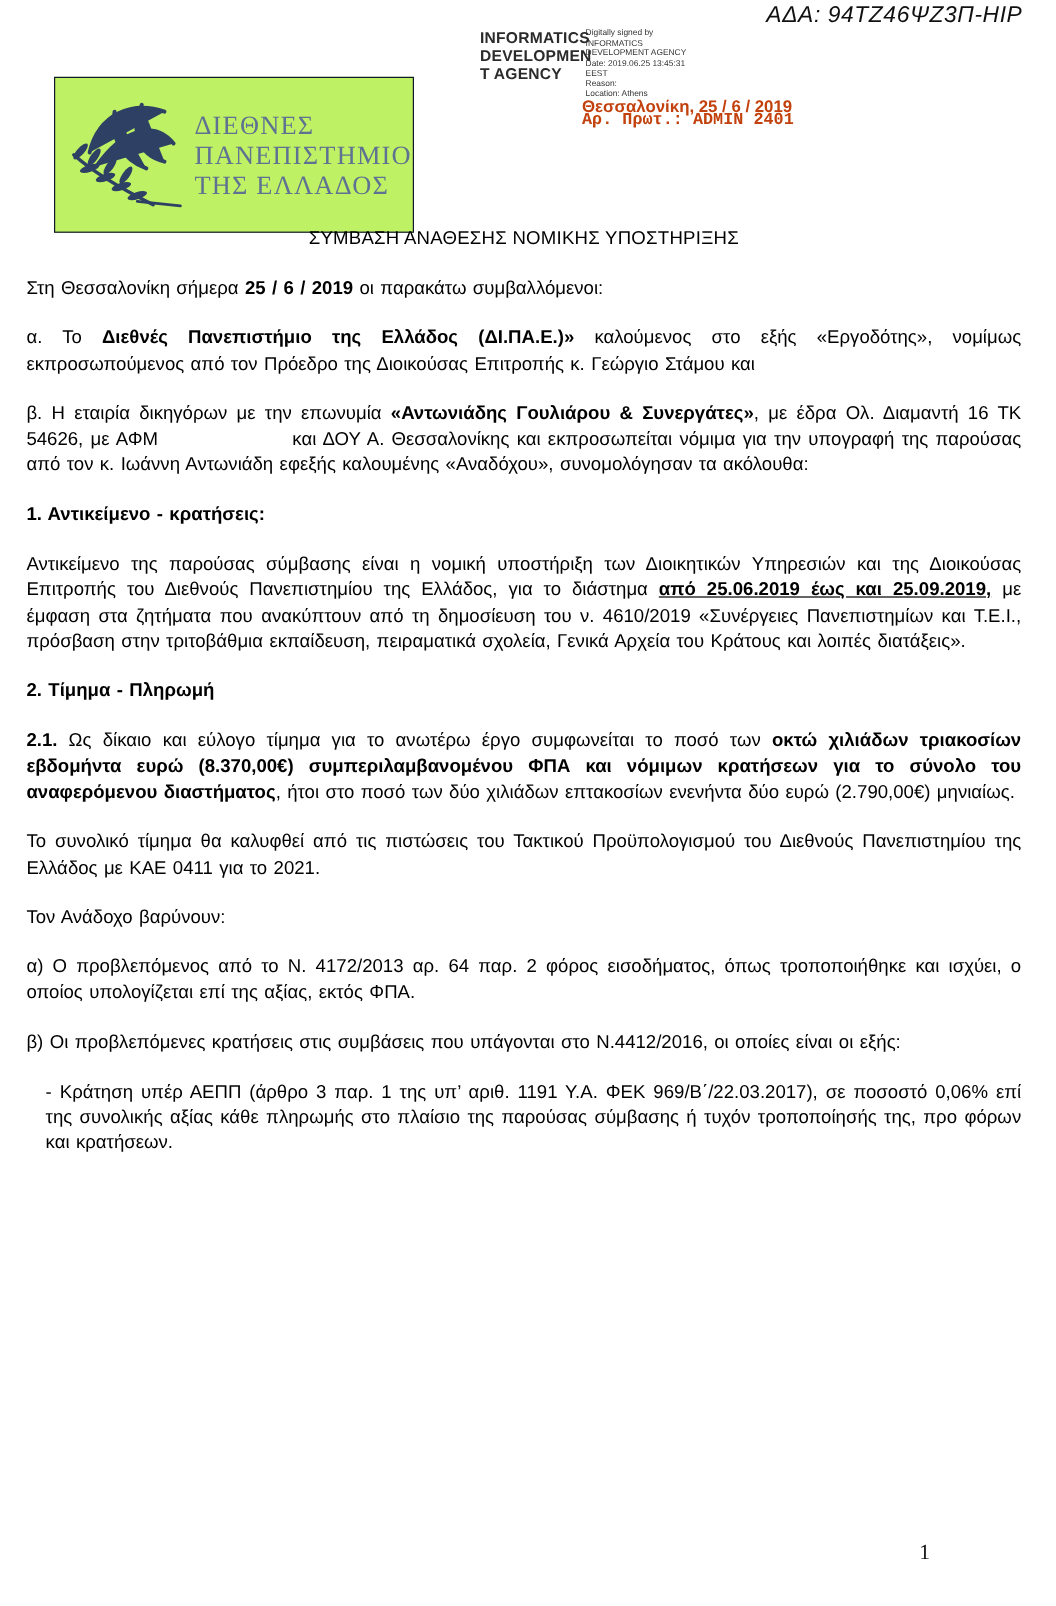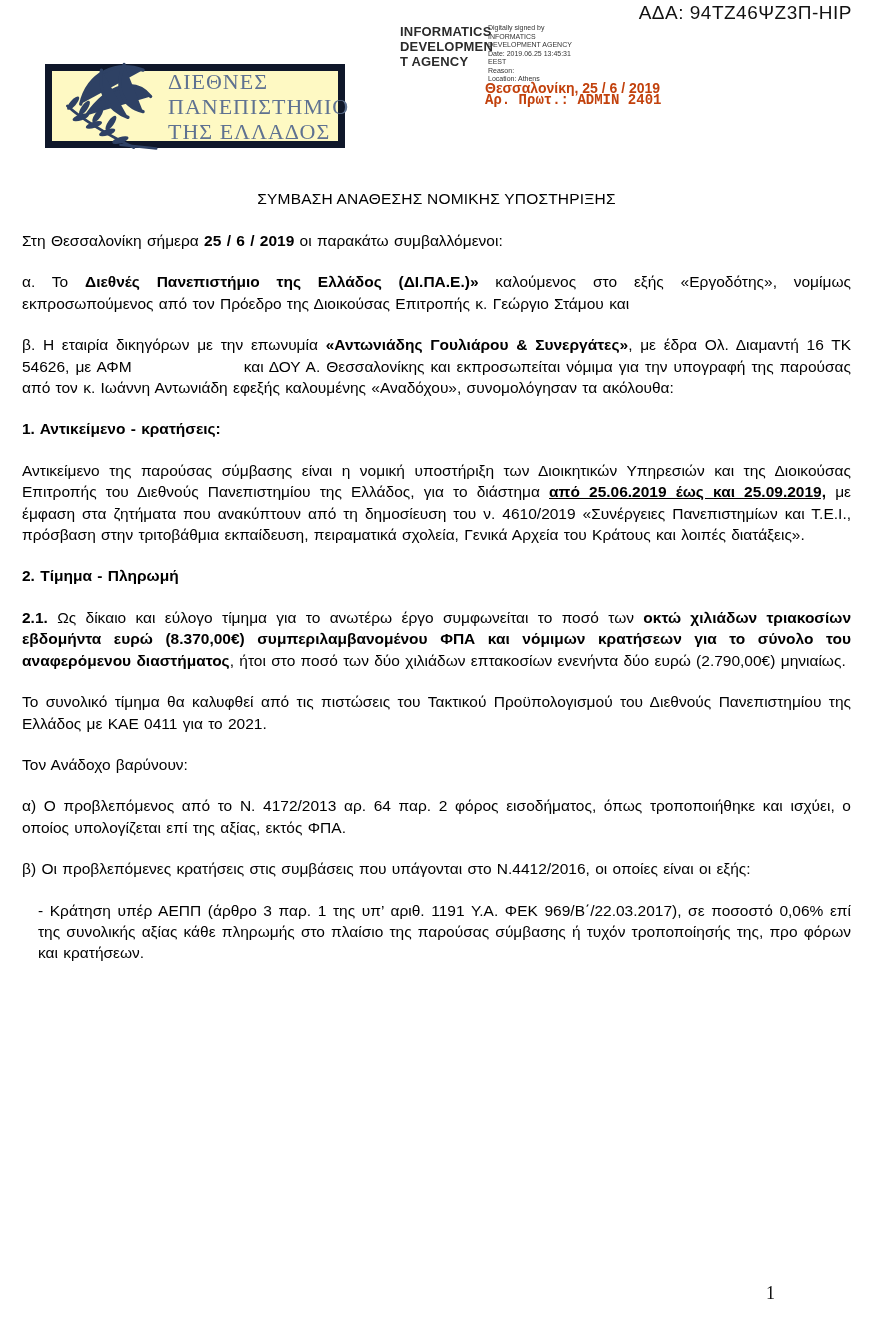--- a/index.html
+++ b/index.html
@@ -16,20 +16,21 @@
 
   
   .ada {
     position: absolute;
     top: 2px;
     right: 28px;
     font-size: 19px;
     letter-spacing: 0.5px;
     color: #111;
     white-space: nowrap;
+    font-style: italic;
   }
 
   
   .sig-block { position: absolute; left: 400px; top: 24px; display: flex; }
   .sig-big {
     width: 84px;
     font-size: 13px;
     line-height: 15px;
     font-weight: 700;
     letter-spacing: 0.2px;
@@ -55,23 +56,23 @@
   }
   .date-line { top: 80px; }
   .proto-line { top: 92px; font-family: Liberation Mono, monospace; }
 
   
   .logo-box {
     position: absolute;
     left: 45px;
     top: 64px;
     width: 300px;
-    height: 84px;
-    border: 7px solid #0f172a;
-    background: #fef9c3;
+    height: 130px;
+    border: 1px solid #0f172a;
+    background: #bef264;
     display: flex;
     align-items: center;
   }
   .logo-emblem { width: 104px; height: 96px; flex: 0 0 auto; margin-left: 6px; }
   .logo-text {
     font-family: "Liberation Serif", serif;
     font-size: 22px;
     line-height: 25px;
     letter-spacing: 1px;
     margin-left: 6px;

